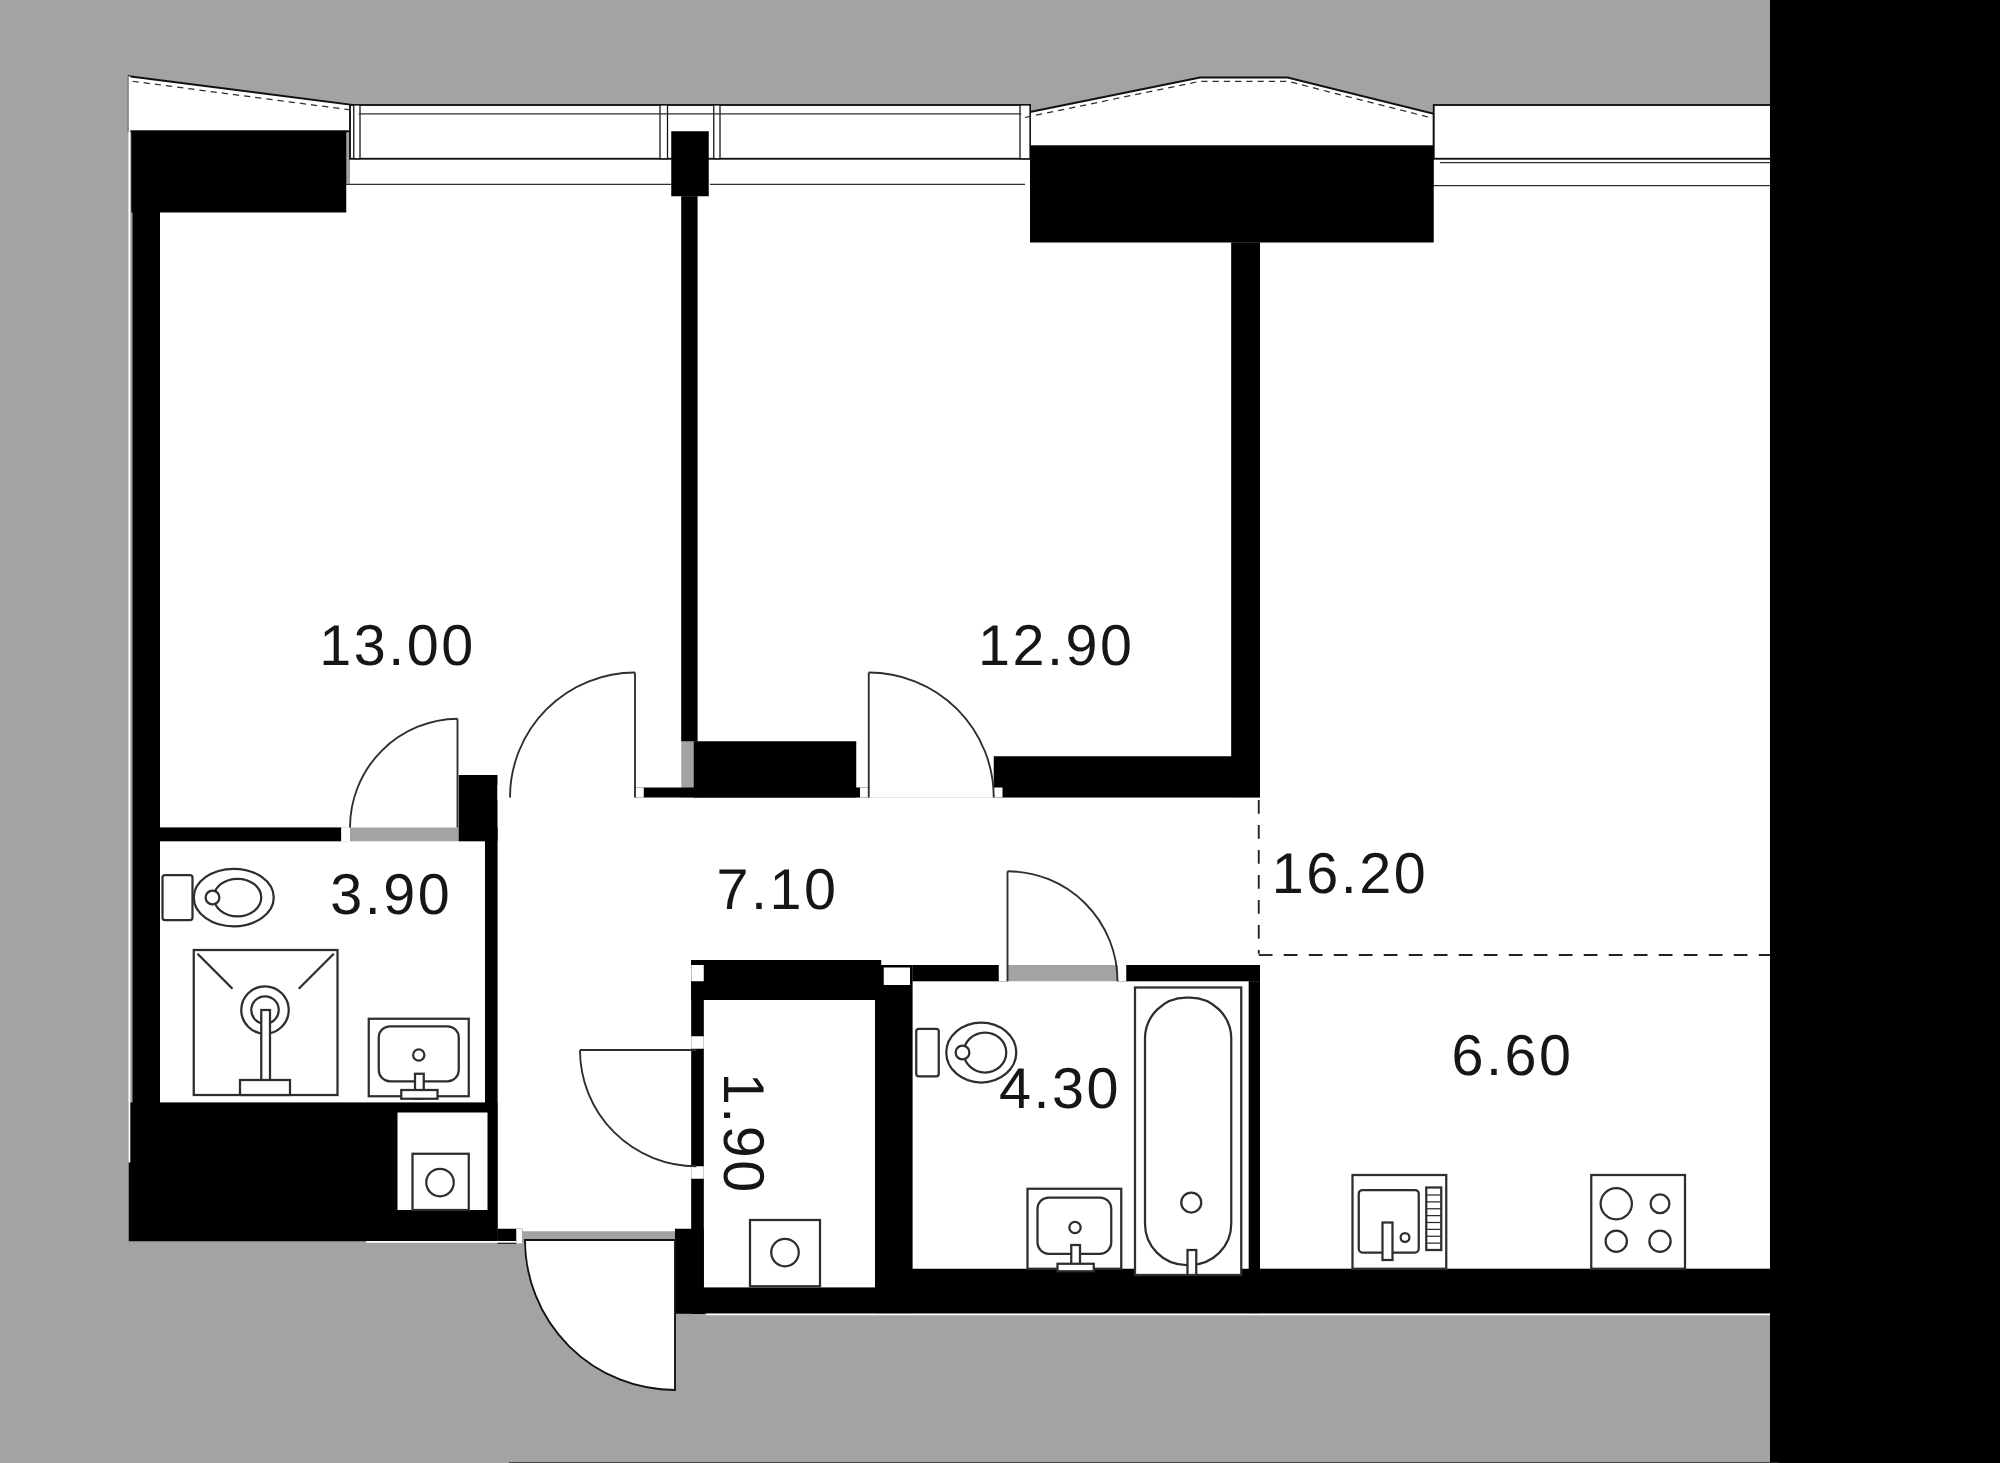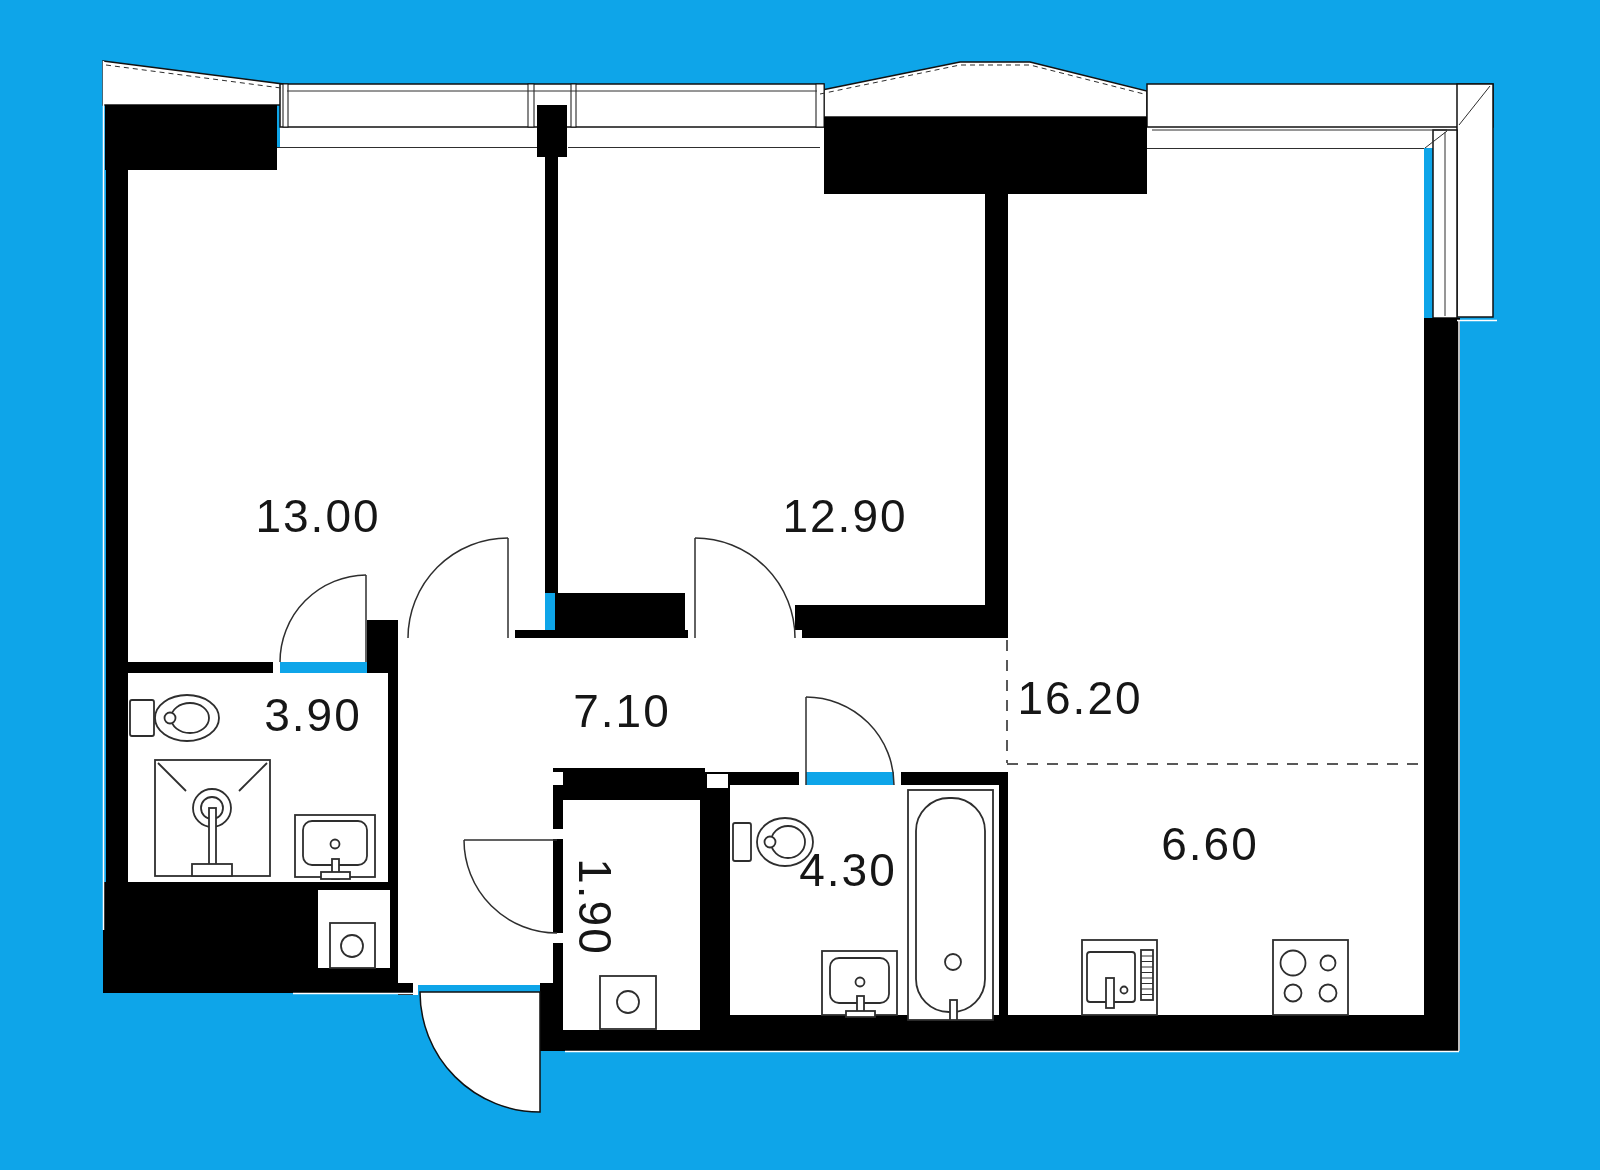--- a/index.html
+++ b/index.html
@@ -1,16 +1,16 @@
 <!DOCTYPE html>
 <html><head>
 <meta charset="utf-8">
 <style>
   html,body{margin:0;padding:0;background:#000;}
-  .stage{position:relative;width:1600px;height:1170px;background:#0ea5e9;overflow:hidden;}
+  .stage{position:relative;width:1416px;height:1170px;background:#a3a3a3;overflow:hidden;}
   svg{position:absolute;left:0;top:0;display:block;}
   text{font-family:"Liberation Sans","DejaVu Sans",sans-serif;fill:#161616;letter-spacing:2px;}
   .room-label{font-size:46px;}
 </style>
 </head>
 <body>
 
 <div class="stage">
 <svg width="1600" height="1170" viewBox="0 0 1600 1170">
 

